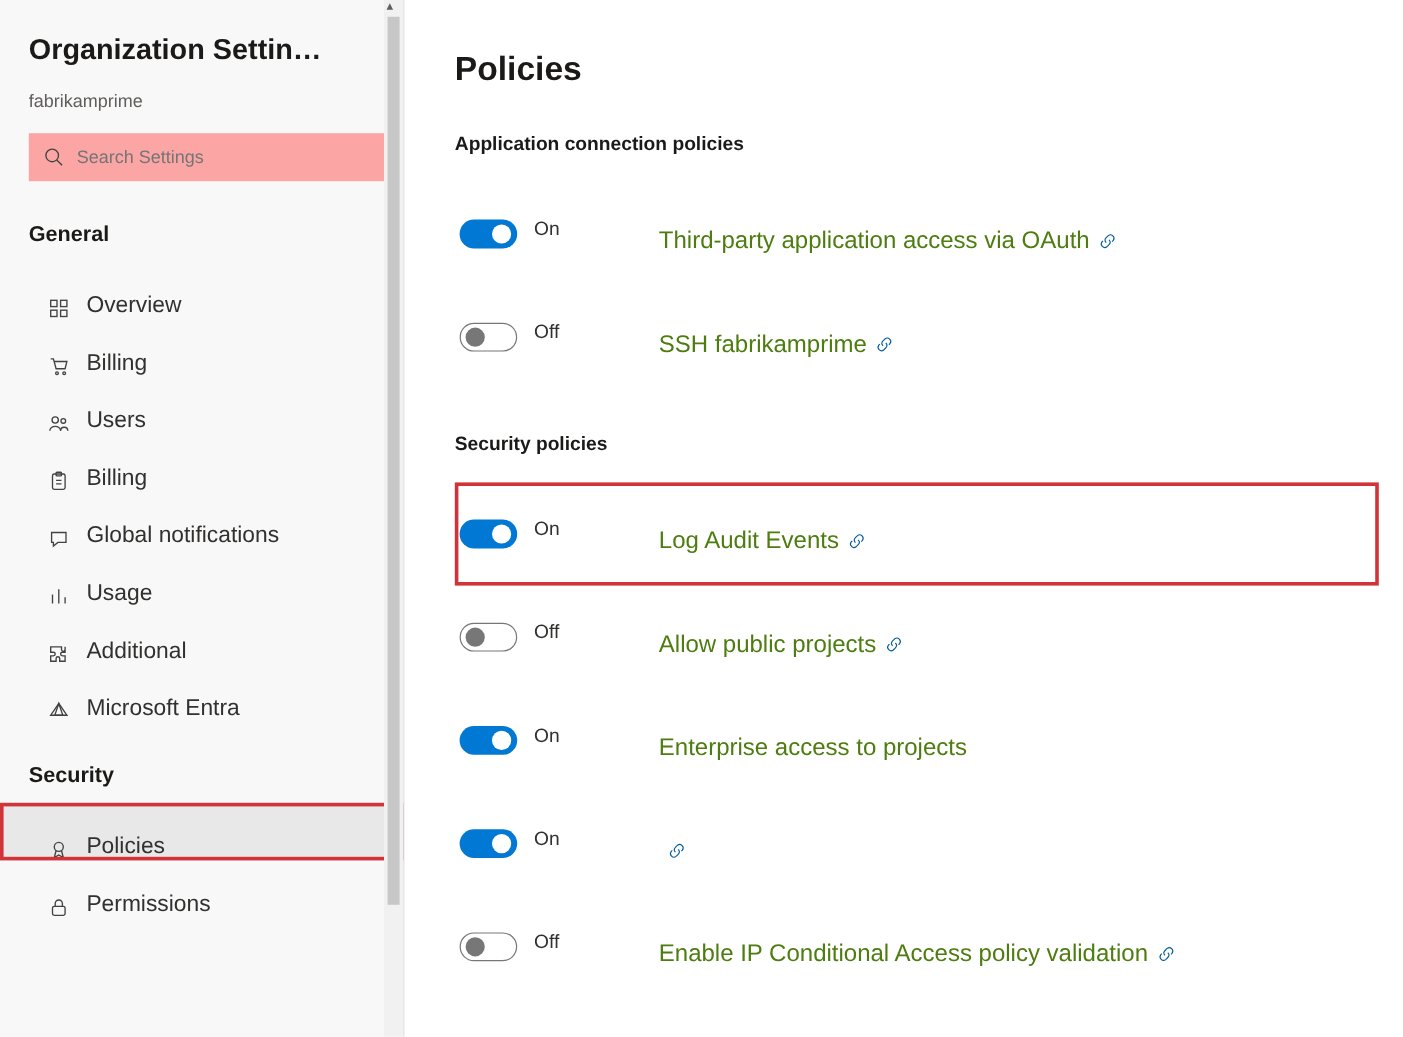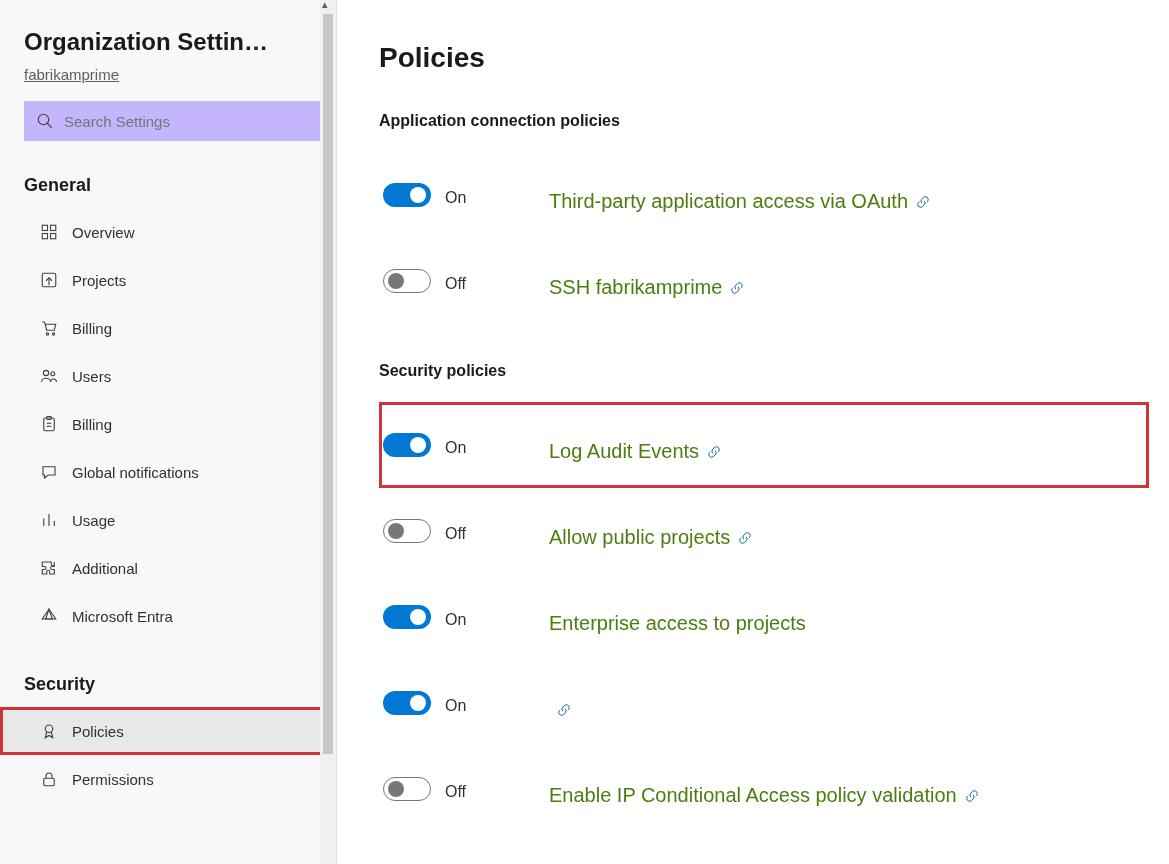--- a/index.html
+++ b/index.html
@@ -50,28 +50,27 @@
       font-weight: 600;
       color: #1b1a19;
       white-space: nowrap;
       overflow: hidden;
       text-overflow: ellipsis;
       max-width: 280px;
     }
     .sb-subtitle {
       font-size: 15px;
       color: #605e5c;
-      margin-top: 10px;
-      text-decoration: underline;
+      margin-top: 20px;
     }
     .search-box {
       margin-top: 18px;
       width: 296px;
       height: 40px;
-      background: #c4b5fd;
+      background: #fca5a5;
       display: flex;
       align-items: center;
       padding: 0 12px;
       gap: 10px;
     }
     .search-box input {
       border: none;
       background: transparent;
       outline: none;
       font-size: 15px;
@@ -81,25 +80,25 @@
     .sb-section {
       font-size: 18px;
       font-weight: 600;
       margin-top: 34px;
       margin-bottom: 12px;
       padding-left: 24px;
       color: #1b1a19;
     }
     .nav-item {
       display: flex;
-      align-items: center;
+      align-items: flex-end;
       gap: 14px;
       height: 48px;
       padding-left: 40px;
-      font-size: 15px;
+      font-size: 19px;
       color: #323130;
       cursor: pointer;
     }
     .nav-item.selected { background: #e8e8e8; }
     .highlight-red { outline: 3px solid #d13438; outline-offset: -3px; }
     .icon { width: 18px; height: 18px; flex-shrink: 0; }
     .icon svg { width: 100%; height: 100%; stroke: #424242; stroke-width: 1.5; fill: none; }
 
     .main {
       flex: 1;
@@ -122,21 +121,21 @@
       align-items: center;
       height: 86px;
     }
     .policy-row.highlighted {
       outline: 3px solid #d13438;
       outline-offset: -3px;
     }
     .toggle-cell {
       width: 170px;
       display: flex;
-      align-items: flex-end;
+      align-items: flex-start;
       gap: 14px;
       padding-left: 4px;
     }
     .toggle {
       width: 48px;
       height: 24px;
       border-radius: 14px;
       position: relative;
       cursor: pointer;
     }
@@ -180,28 +179,20 @@
     <span class="icon"><svg viewBox="0 0 24 24">
           <rect x="3" y="3" width="7" height="7"></rect>
           <rect x="14" y="3" width="7" height="7"></rect>
           <rect x="3" y="14" width="7" height="7"></rect>
           <rect x="14" y="14" width="7" height="7"></rect>
         </svg></span>
     <span>Overview</span>
   </div>
   <div class="nav-item">
     <span class="icon"><svg viewBox="0 0 24 24">
-          <rect x="3" y="3" width="18" height="18" rx="2"></rect>
-          <polyline points="8 13 12 9 16 13"></polyline>
-          <line x1="12" y1="9" x2="12" y2="19"></line>
-        </svg></span>
-    <span>Projects</span>
-  </div>
-  <div class="nav-item">
-    <span class="icon"><svg viewBox="0 0 24 24">
           <path d="M3 4h3l3 11h10l2-8H7"></path>
           <circle cx="10" cy="20" r="1.5"></circle>
           <circle cx="18" cy="20" r="1.5"></circle>
         </svg></span>
     <span>Billing</span>
   </div>
   <div class="nav-item">
     <span class="icon"><svg viewBox="0 0 24 24">
           <circle cx="8" cy="8" r="3.5"></circle>
           <path d="M2 20c0-3 3-5 6-5s6 2 6 5"></path>

